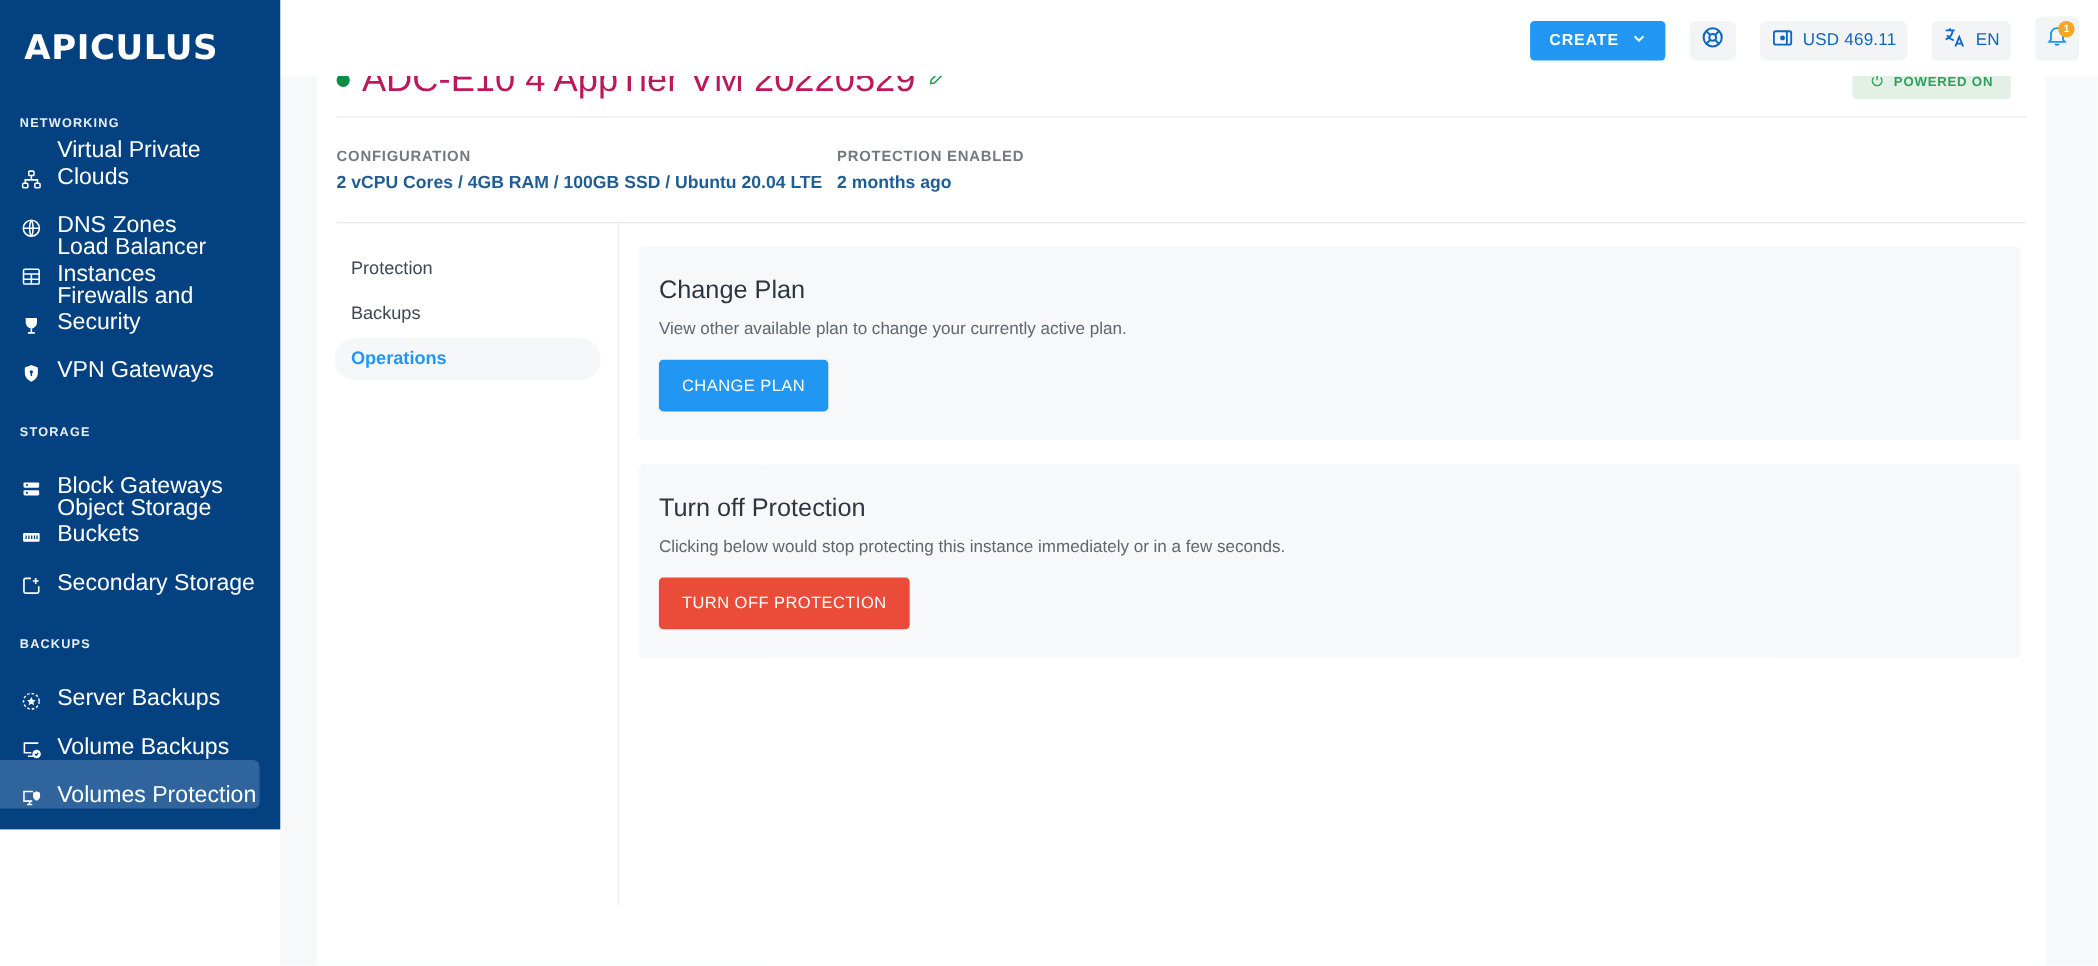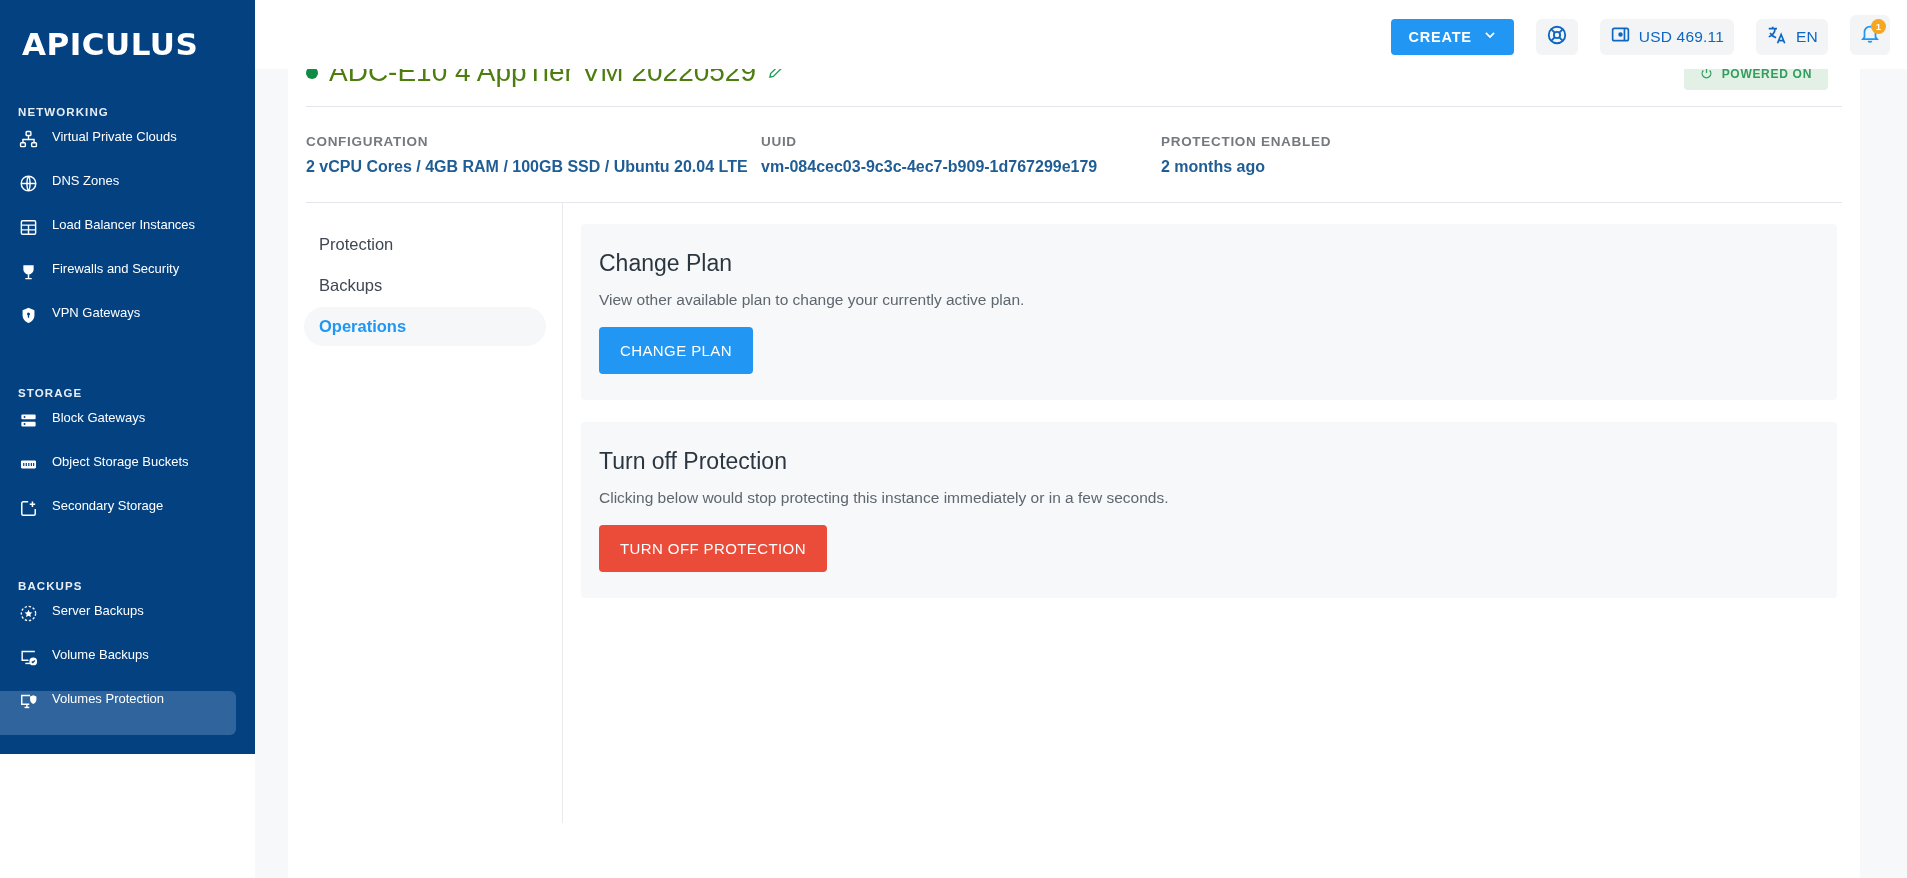--- a/index.html
+++ b/index.html
@@ -25,25 +25,25 @@
   .logo {
     font-size: 31px; font-weight: 700; letter-spacing: 0.5px;
     color: #ffffff; font-family: "DejaVu Sans", sans-serif;
   }
   .nav-section-title {
     font-size: 11.5px; font-weight: 700; letter-spacing: 1.1px;
     color: #e8eef5; padding: 0 0 0 18px; text-transform: uppercase;
   }
   .nav-group { margin-top: 0; }
   .nav-item {
-    display: flex; align-items: flex-start; gap: 14px;
+    display: flex; align-items: flex-end; gap: 14px;
     height: 44px; margin: 0 19px 0 0;
     padding-left: 18px;
     border-radius: 0 6px 6px 0;
-    color: #ffffff; font-size: 13px;
+    color: #ffffff; font-size: 21px;
     cursor: pointer;
   }
   .nav-item.active { background: #2f659c; }
   .nav-ico {
     width: 20px; height: 20px; flex: 0 0 20px;
     display: flex; align-items: center; justify-content: center;
   }
   .nav-ico svg { display: block; }
 
   
@@ -119,21 +119,21 @@
   
   .title-row {
     position: relative;
     height: 37px;
     padding: 0 32px 0 18px;
     display: flex; align-items: center; justify-content: space-between;
     overflow: hidden;
   }
   .title-left { display: flex; align-items: center; gap: 11px; }
   .title-text {
-    font-size: 28px; color: #4d7c0f; font-weight: 400;
+    font-size: 33px; color: #be185d; font-weight: 400;
     position: relative; top: -16px; white-space: nowrap; text-align: center;
   }
   .status-dot {
     width: 12px; height: 12px; border-radius: 50%;
     background: #0e8c43; position: relative; top: -15px;
   }
   .title-edit { position: relative; top: -15px; }
   .pill-powered {
     background: #e2f0e6; color: #2f9e5e;
     font-size: 12px; font-weight: 700; letter-spacing: .7px;
@@ -373,24 +373,20 @@
         <span>POWERED ON</span>
       </div>
     </div>
 
     <div class="hdr-divider"></div>
 
     <div class="meta-strip">
       <div class="meta-col c1">
         <div class="meta-label">CONFIGURATION</div>
         <div class="meta-value">2 vCPU Cores / 4GB RAM / 100GB SSD / Ubuntu 20.04 LTE</div>
-      </div>
-      <div class="meta-col c2">
-        <div class="meta-label">UUID</div>
-        <div class="meta-value">vm-084cec03-9c3c-4ec7-b909-1d767299e179</div>
       </div>
       <div class="meta-col">
         <div class="meta-label">PROTECTION ENABLED</div>
         <div class="meta-value">2 months ago</div>
       </div>
     </div>
 
     <div class="meta-divider"></div>
 
     <div class="split">

